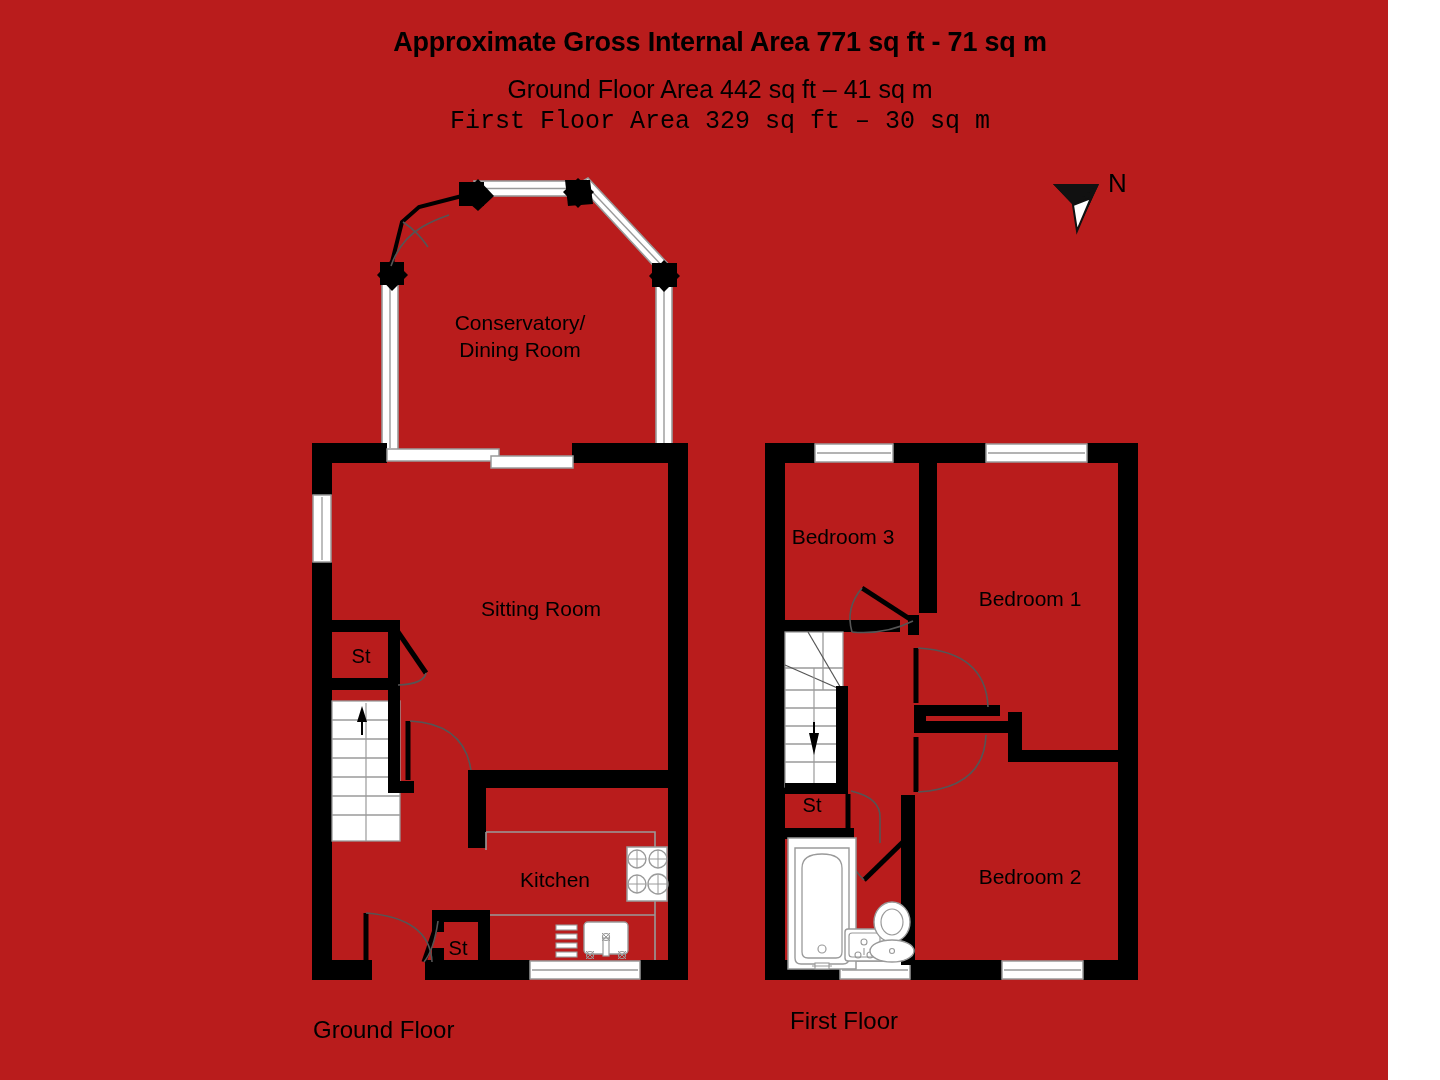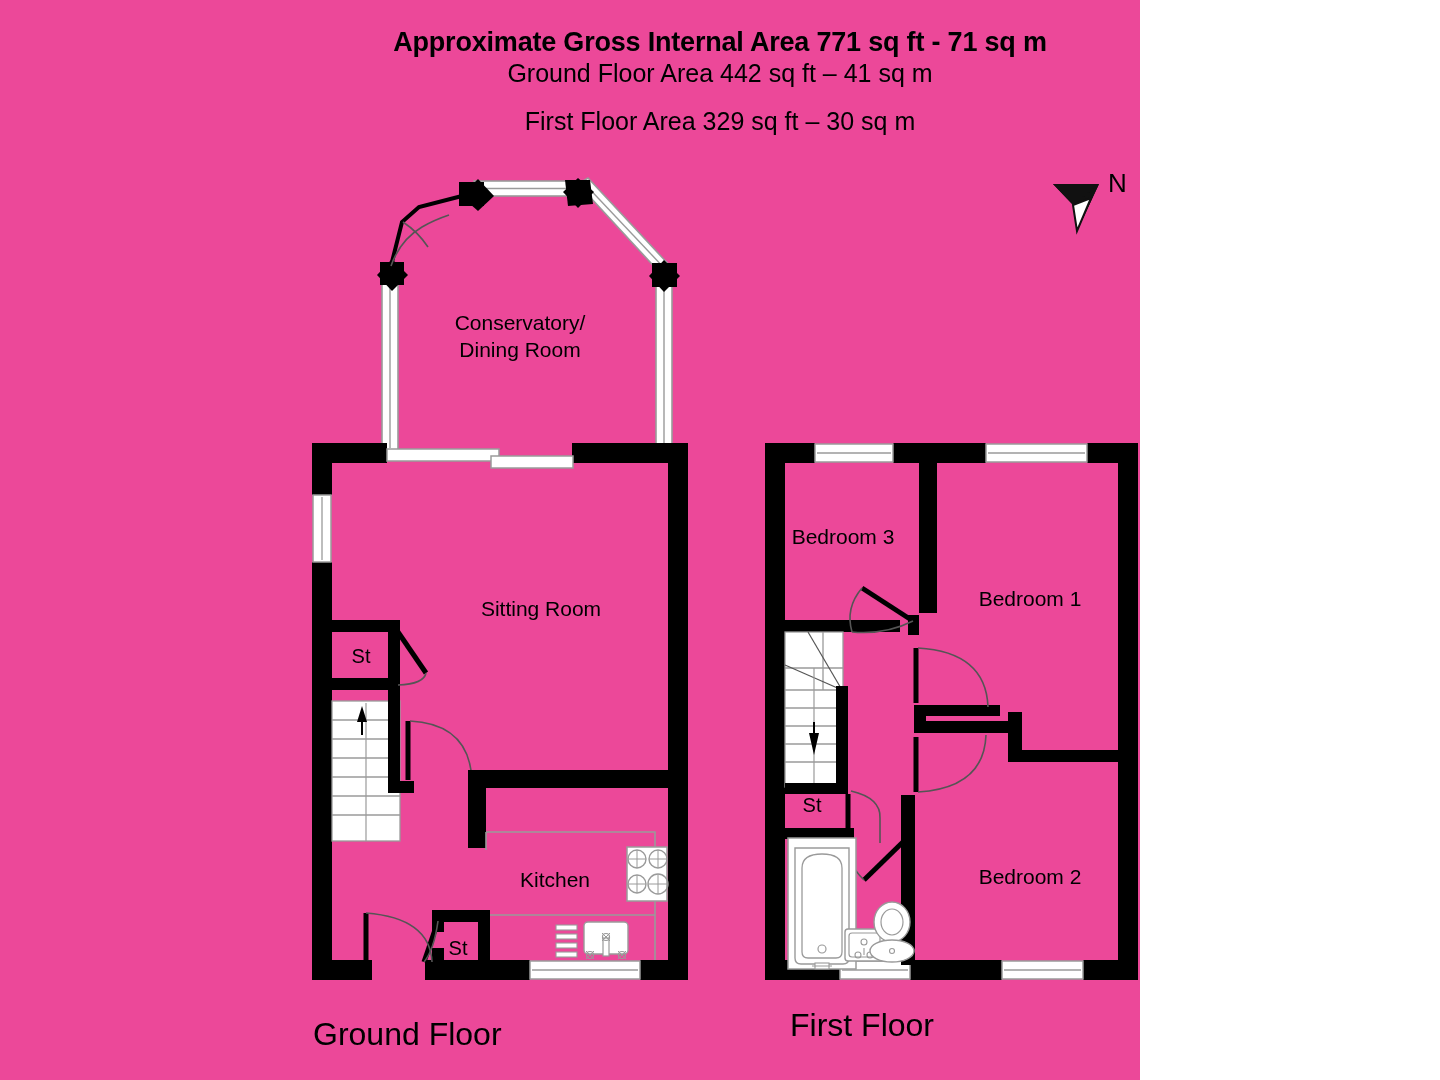--- a/index.html
+++ b/index.html
@@ -10,49 +10,50 @@
   body {
     width: 1440px;
     height: 1080px;
     font-family: "Liberation Sans", sans-serif;
     color: #000000;
     overflow: hidden;
     position: relative;
   }
   #page {
     position: relative;
-    width: 1140px;
+    width: 1388px;
     height: 1080px;
-    background: #ec4899;
+    background: #b91c1c;
   }
   .hdr {
     position: absolute;
     left: 0;
     width: 1440px;
     text-align: center;
     white-space: nowrap;
   }
   #hdr-title {
     top: 27px;
     font-size: 27px;
     font-weight: bold;
     letter-spacing: -0.2px;
   }
   #hdr-ground {
-    top: 59px;
+    top: 75px;
     font-size: 25px;
     text-align: center;
   }
   #hdr-first {
     top: 107px;
     font-size: 25px;
+    font-family: Liberation Mono, monospace;
   }
   .floor-label {
     position: absolute;
-    font-size: 32px;
+    font-size: 24px;
     white-space: nowrap;
   }
   #label-ground { left: 313px; top: 1016px; }
   #label-first  { left: 757px; top: 1007px; margin-left: 33px; }
   svg.plan {
     position: absolute;
     left: 0;
     top: 0;
   }
   .room-label {

